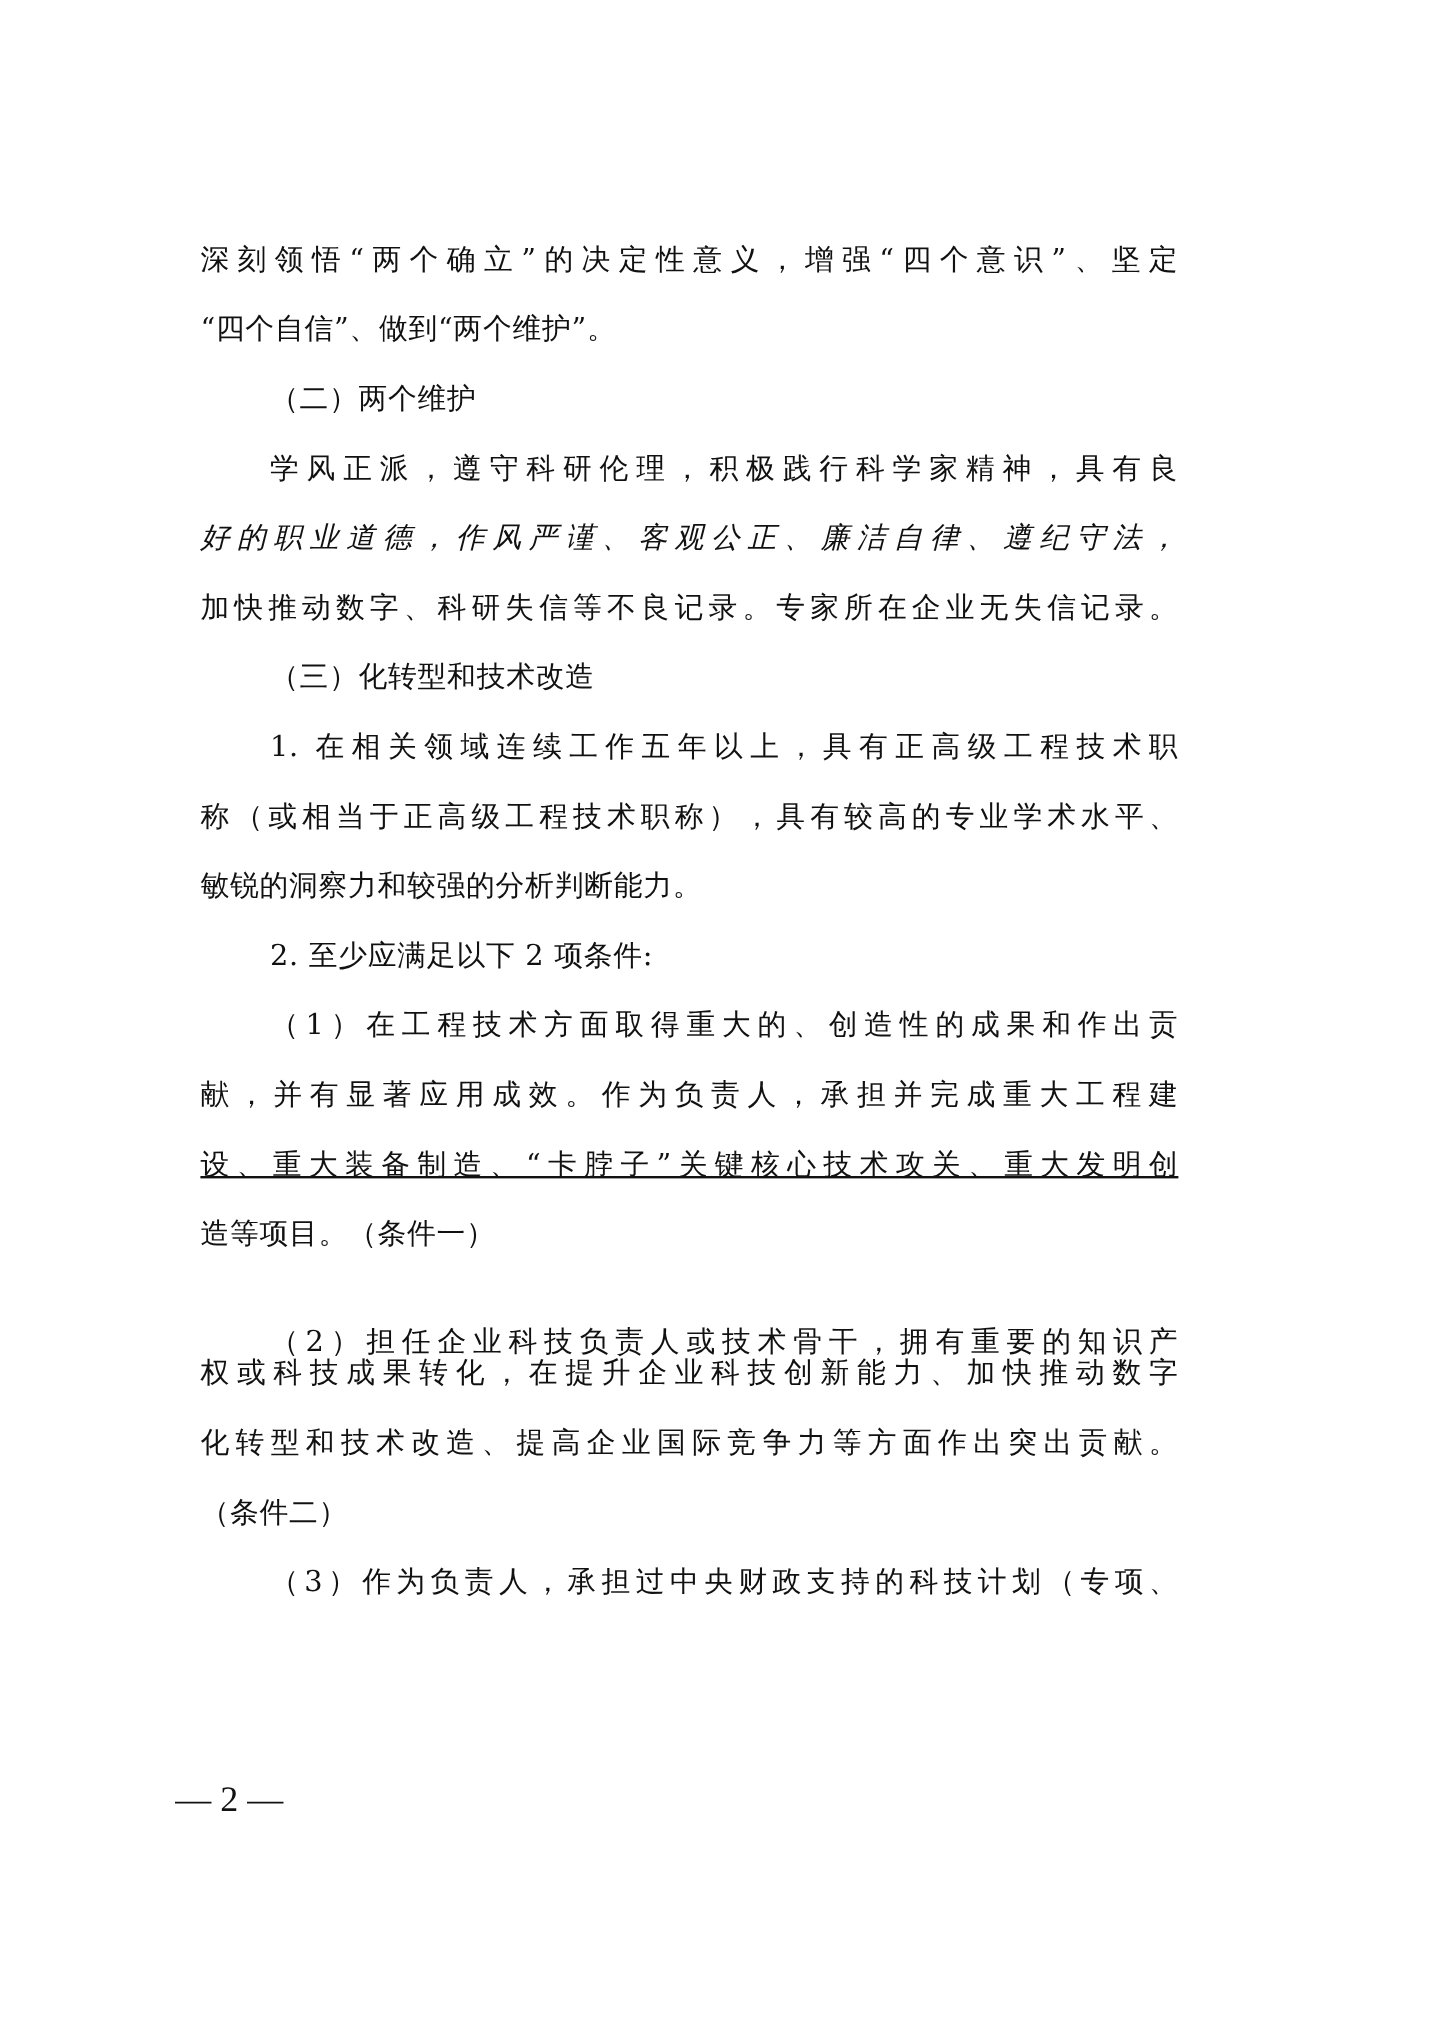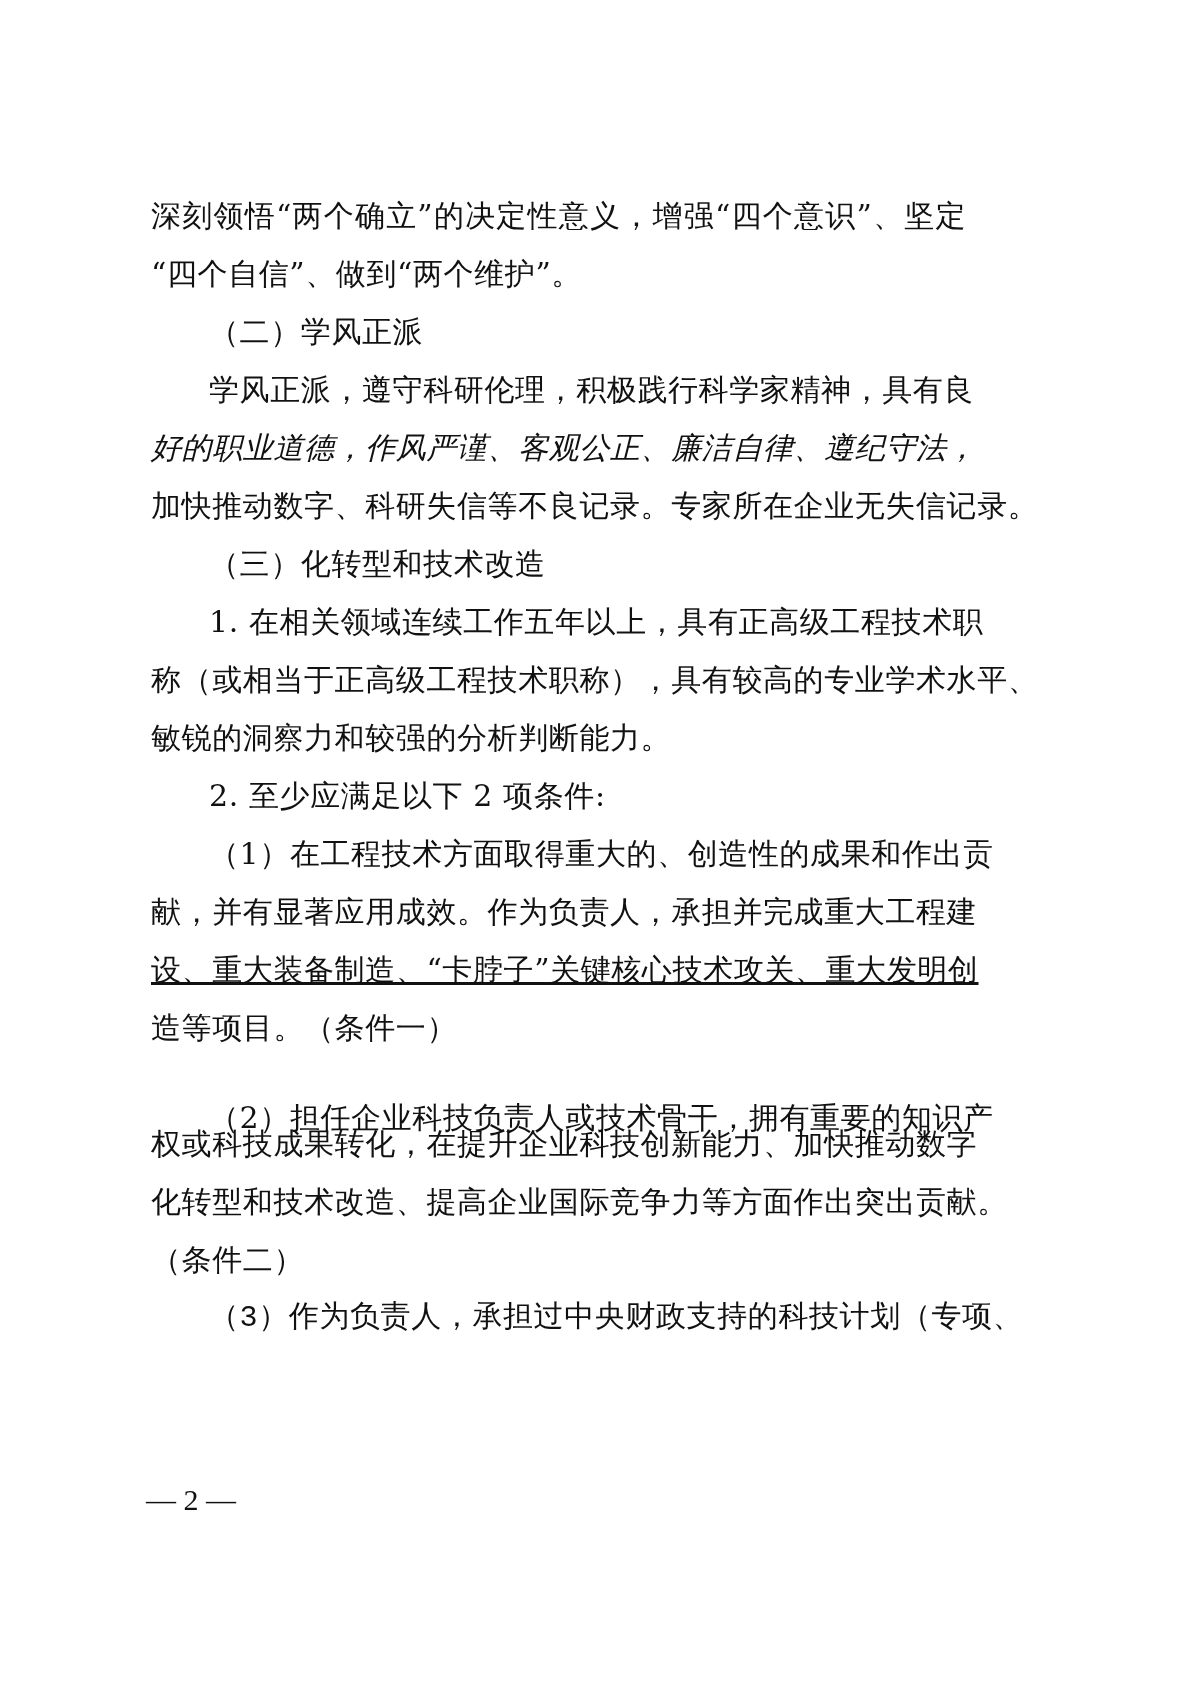--- a/index.html
+++ b/index.html
@@ -24,24 +24,24 @@
       background: #ffffff;
     }
     .body-text {
       position: absolute;
       left: 150px;
       top: 196px;
       width: 815px;
     }
     .line {
       position: absolute;
-      left: 1px;
+      left: 17px;
       height: 40px;
       line-height: 40px;
-      font-size: 30px;
+      font-size: 24px;
       white-space: nowrap;
       letter-spacing: 0.6px;
     }
     .line.justify {
       width: 815px;
       text-align: justify;
       text-align-last: justify;
     }
     .indent { padding-left: 58px; }
     .page-number {
@@ -57,21 +57,21 @@
   </style>
 </head>
 <body>
 
 <div class="page">
   <div class="body-text">
 
     <div class="line justify" style="top:0px;">深刻领悟“两个确立”的决定性意义，增强“四个意识”、坚定</div>
     <div class="line" style="top:58px;">“四个自信”、做到“两个维护”。</div>
 
-    <div class="line indent" style="top:116px;">（二）学风正派</div>
+    <div class="line indent" style="top:116px;">（二）两个维护</div>
 
     <div class="line justify indent" style="top:174px; width:757px;">学风正派，遵守科研伦理，积极践行科学家精神，具有良</div>
     <div class="line justify" style="top:232px;font-style:italic;">好的职业道德，作风严谨、客观公正、廉洁自律、遵纪守法，</div>
     <div class="line justify" style="top:290px;">加快推动数字、科研失信等不良记录。专家所在企业无失信记录。</div>
 
     <div class="line indent" style="top:348px;">（三）化转型和技术改造</div>
 
     <div class="line justify indent" style="top:406px; width:757px;">1. 在相关领域连续工作五年以上，具有正高级工程技术职</div>
     <div class="line justify" style="top:464px;">称（或相当于正高级工程技术职称），具有较高的专业学术水平、</div>
     <div class="line" style="top:522px;">敏锐的洞察力和较强的分析判断能力。</div>
@@ -81,17 +81,17 @@
     <div class="line justify indent" style="top:638px; width:757px;">（1）在工程技术方面取得重大的、创造性的成果和作出贡</div>
     <div class="line justify" style="top:696px;">献，并有显著应用成效。作为负责人，承担并完成重大工程建</div>
     <div class="line justify" style="top:754px;text-decoration:underline;">设、重大装备制造、“卡脖子”关键核心技术攻关、重大发明创</div>
     <div class="line" style="top:812px;">造等项目。（条件一）</div>
 
     <div class="line justify indent" style="top:870px; width:757px;margin-top:32px;">（2）担任企业科技负责人或技术骨干，拥有重要的知识产</div>
     <div class="line justify" style="top:928px;">权或科技成果转化，在提升企业科技创新能力、加快推动数字</div>
     <div class="line justify" style="top:986px;">化转型和技术改造、提高企业国际竞争力等方面作出突出贡献。</div>
     <div class="line" style="top:1044px;text-align:right;">（条件二）</div>
 
-    <div class="line justify indent" style="top:1102px; width:757px;font-family:Liberation Mono, monospace;">（3）作为负责人，承担过中央财政支持的科技计划（专项、</div>
+    <div class="line justify indent" style="top:1102px; width:757px;">（3）作为负责人，承担过中央财政支持的科技计划（专项、</div>
   </div>
 
   <div class="page-number">— 2 —</div>
 </div>
 
 </body></html>

